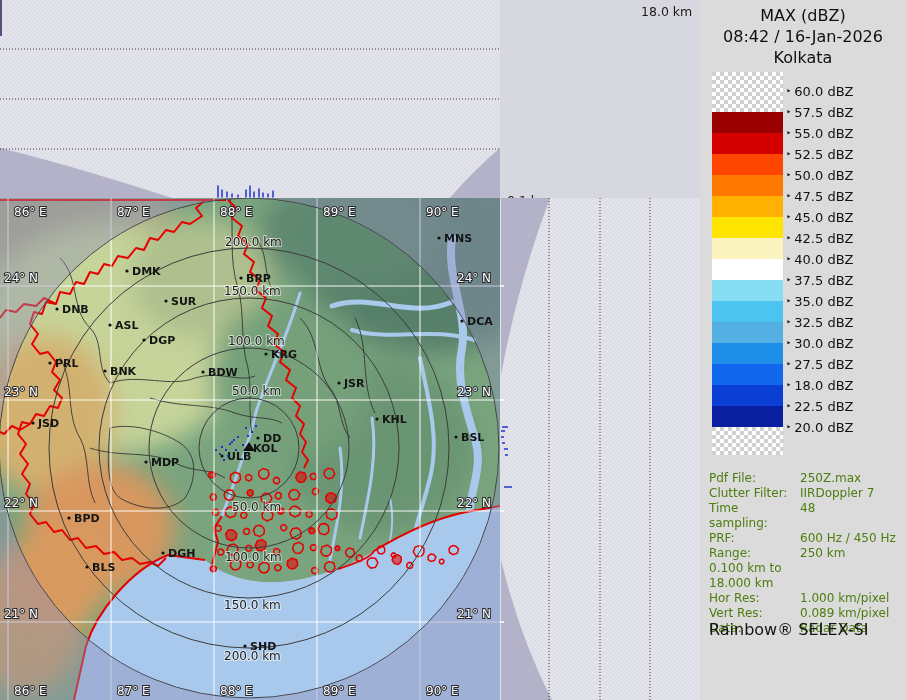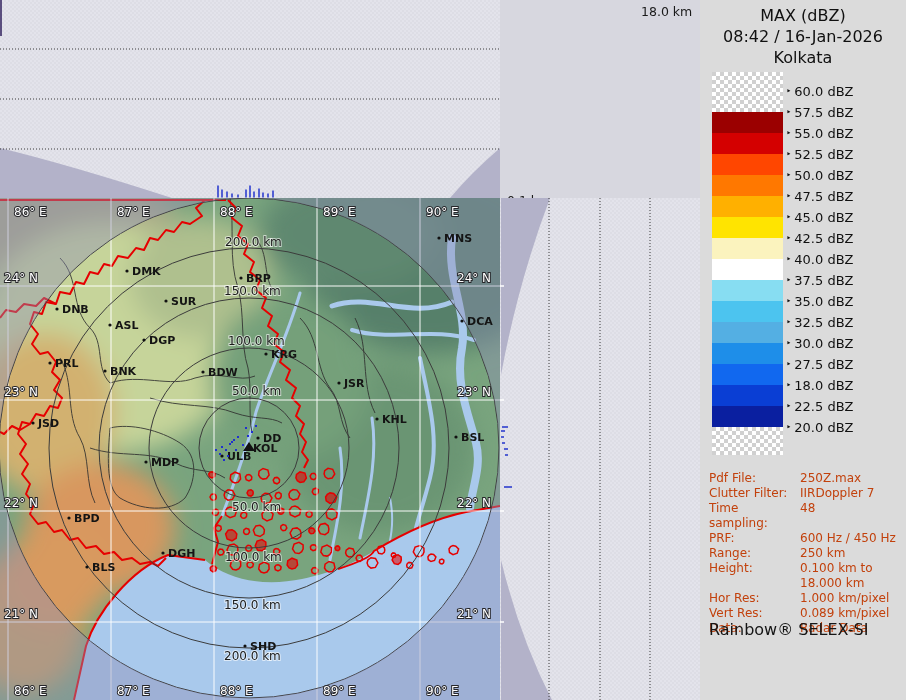--- a/index.html
+++ b/index.html
@@ -28,21 +28,21 @@
   #height-bottom-label{left:7px;top:176px;margin-top:17px;}
   
   #legend-title{position:absolute;top:6px;left:0;width:206px;text-align:center;
     font-size:16px;line-height:1.3;color:#101010;}
   #scale{position:absolute;left:12px;top:72px;width:190px;height:400px;}
   .swatch{position:absolute;left:0;width:71px;}
   .checker{background:conic-gradient(#FFFFFF 25%,#D0D0D0 0 50%,#FFFFFF 0 75%,#D0D0D0 0) 0 0/8px 8px;}
   .slabel{position:absolute;left:74px;width:116px;height:16px;font-size:13px;color:#111;
     white-space:nowrap;display:flex;align-items:center;}
   .slabel .tick{font-size:9px;margin-right:3px;color:#111;}
-  #meta{position:absolute;left:9px;top:471px;width:194px;font-size:12px;color:#c2410c;}
+  #meta{position:absolute;left:9px;top:471px;width:194px;font-size:12px;color:#4d7c0f;}
   .mrow{display:flex;line-height:15px;}
   .mlabel{flex:0 0 91px;}
   .mvalue{white-space:pre-line;}
   #legend-footer{position:absolute;left:9px;top:620px;font-size:16px;color:#151515;}
 </style>
 </head>
 <body>
 
 <div id="app">
 
@@ -440,21 +440,20 @@
         </div>
         <div class="mrow">
           <span class="mlabel">PRF:</span>
           <span class="mvalue">600 Hz / 450 Hz</span>
         </div>
         <div class="mrow">
           <span class="mlabel">Range:</span>
           <span class="mvalue">250 km</span>
         </div>
         <div class="mrow">
-          <span class="mlabel">Height:</span>
           <span class="mvalue">0.100 km to
 18.000 km</span>
         </div>
         <div class="mrow">
           <span class="mlabel">Hor Res:</span>
           <span class="mvalue">1.000 km/pixel</span>
         </div>
         <div class="mrow">
           <span class="mlabel">Vert Res:</span>
           <span class="mvalue">0.089 km/pixel</span>

